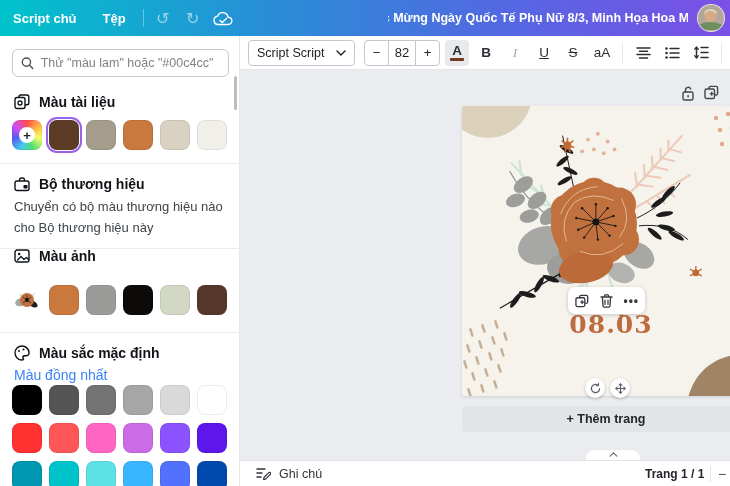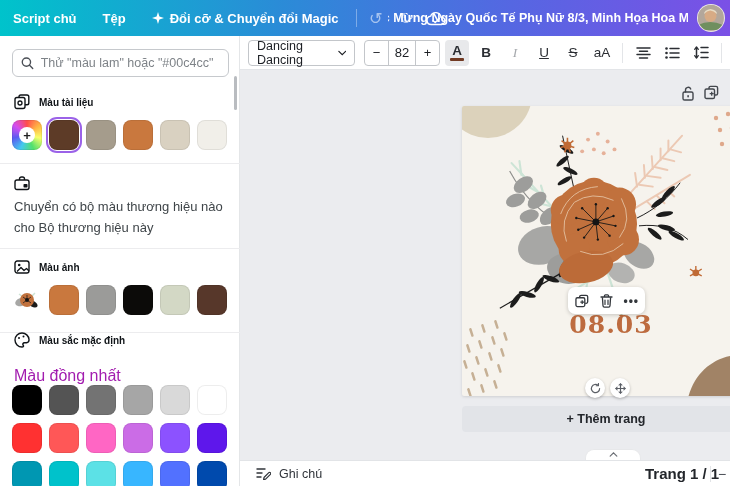--- a/index.html
+++ b/index.html
@@ -38,23 +38,23 @@
   .fmt-underline{text-decoration:underline}
   .fmt-strike{text-decoration:line-through}
   .v-div{width:1px;height:20px;background:#e3e5e8;margin:0 3px;flex:none}
 
   
   .sidebar{position:absolute;left:0;top:36px;width:240px;height:450px;background:#fff;border-right:1px solid #e4e6e8}
   .search-box{position:absolute;left:12px;top:13px;width:217px;height:28px;border:1px solid #c6c9cd;border-radius:6px;
     display:flex;align-items:center;padding:0 8px;gap:7px;background:#fff}
   .search-box input{border:none;outline:none;font-size:12.5px;color:#1c1f24;width:100%;font-family:inherit;background:transparent}
   .search-box input::placeholder{color:#7e8388}
-  .section-header{position:absolute;left:14px;display:flex;align-items:center;gap:9px;font-size:10px;font-weight:700;color:#101418}
+  .section-header{position:absolute;left:14px;display:flex;align-items:center;gap:9px;font-size:14px;font-weight:700;color:#101418}
   .sb-text{position:absolute;left:14px;width:210px;font-size:13px;color:#3f4549;line-height:1.6}
-  .sb-sub{position:absolute;left:14px;font-size:16px;color:#a21caf}
+  .sb-sub{position:absolute;left:14px;font-size:14px;color:#3b82f6}
   .divider{position:absolute;left:0;width:240px;height:1px;background:#ececee}
   .swatch-row{position:absolute;left:12px;display:flex;gap:7px}
   .swatch-grid{position:absolute;left:12px;display:grid;grid-template-columns:repeat(6,30px);gap:8px 7px}
   .swatch,.add-swatch,.img-swatch{width:30px;height:30px;border-radius:8px;cursor:pointer;flex:none;
     box-shadow:inset 0 0 0 1px rgba(0,0,0,.07)}
   .swatch.selected{outline:2px solid #9b62e8;outline-offset:1.5px}
   .add-swatch{background:conic-gradient(#ff4d4d,#ffb444,#f8ff6a,#52e06d,#43c9f0,#5a5af0,#d44df0,#ff4d4d);
     display:flex;align-items:center;justify-content:center}
   .add-swatch .plus{width:16px;height:16px;border-radius:50%;background:#fff;color:#222;display:flex;align-items:center;justify-content:center;font-size:13px;font-weight:700;line-height:1}
   .img-swatch{display:flex;align-items:center;justify-content:center;box-shadow:none}
@@ -83,41 +83,35 @@
     display:flex;align-items:center;justify-content:center;color:#5b5f66;cursor:pointer}
   .add-page-btn{position:absolute;left:222px;top:336px;width:288px;height:26px;border-radius:4px;background:#e2e4e8;
     display:flex;align-items:center;justify-content:center;font-size:12.5px;font-weight:600;color:#23262b;cursor:pointer}
   .collapse-tab{position:absolute;left:345px;top:379px;width:56px;height:11px;background:#fff;border:1px solid #e7e8ea;border-bottom:none;
     border-radius:9px 9px 0 0;display:flex;align-items:flex-start;justify-content:center;cursor:pointer}
 
   
   .bottombar{position:absolute;left:240px;top:460px;width:490px;height:26px;background:#fff;border-top:1px solid #e2e4e7;
     display:flex;align-items:center}
   .notes{display:flex;align-items:center;gap:8px;font-size:12.5px;color:#30343a;margin-left:16px;cursor:pointer}
-  .page-indicator{position:absolute;left:405px;font-size:15px;font-weight:600;color:#23262b;white-space:nowrap}
+  .page-indicator{position:absolute;left:405px;font-size:12px;font-weight:600;color:#23262b;white-space:nowrap}
   .bb-div{position:absolute;left:470px;top:5px;width:1px;height:16px;background:#e2e4e7}
   .zoom-out{position:absolute;left:478px;font-size:14px;color:#4a4e55;cursor:pointer}
 </style>
 </head>
 <body>
 
 <div id="app">
 
   <div class="topbar">
     <div class="menu-item">
       <span>Script chủ</span>
     </div>
     <div class="menu-item">
       <span>Tệp</span>
-    </div>
-    <div class="menu-item">
-      <svg width="12" height="12" viewBox="0 0 12 12">
-        <path d="M6 0 L7.4 4.6 L12 6 L7.4 7.4 L6 12 L4.6 7.4 L0 6 L4.6 4.6 Z" fill="#fff"></path>
-      </svg>
-      <span>Đổi cỡ &amp; Chuyển đổi Magic</span>
     </div>
     <div class="tb-divider"></div>
     <div class="tb-icon dim">↺</div>
     <div class="tb-icon dim">↻</div>
     <div class="tb-icon">
       <svg width="20" height="15" viewBox="0 0 20 15" fill="none">
         <path d="M5.2 13.5 a4.2 4.2 0 0 1 -.6 -8.35 A5.4 5.4 0 0 1 15 6.2 a3.6 3.6 0 0 1 .4 7.3 Z" stroke="#fff" stroke-width="1.4"></path>
         <path d="M7 9.4 l2.2 2.1 L13.4 7.4" stroke="#fff" stroke-width="1.4" stroke-linecap="round" stroke-linejoin="round"></path>
       </svg>
     </div>
@@ -127,21 +121,21 @@
         <rect width="25" height="25" fill="#b3a79b"></rect>
         <path d="M0 20 Q12 14 25 20 L25 25 L0 25 Z" fill="#6f8f5f"></path>
         <circle cx="12.5" cy="11" r="6" fill="#d7ab85"></circle>
         <path d="M6 9 Q12 2 19 9 Q19 5 12.5 4 Q6 5 6 9Z" fill="#e8dcc4"></path>
       </svg>
     </div>
   </div>
 
   <div class="toolbar">
     <div class="font-select">
-      <span>Dancing Dancing</span>
+      <span>Script Script</span>
       <svg width="10" height="6" viewBox="0 0 10 6">
         <path d="M1 1 L5 5 L9 1" stroke="#1c1f24" stroke-width="1.4" fill="none" stroke-linecap="round"></path>
       </svg>
     </div>
     <div class="size-stepper">
       <div class="seg">−</div>
       <div class="seg val">82</div>
       <div class="seg">+</div>
     </div>
     <div class="fmt-btn active color-A">
@@ -224,25 +218,26 @@
         </div>
     </div>
     <div class="divider" style="top:127px"></div>
 
     <div class="section-header" style="top:140px">
       <svg width="16" height="15" viewBox="0 0 16 15">
         <rect x="1" y="4" width="14" height="9.5" rx="2" stroke="#101418" stroke-width="1.4" fill="none"></rect>
         <path d="M5.5 4 V3 a2 2 0 0 1 2 -2 h1 a2 2 0 0 1 2 2 v1" stroke="#101418" stroke-width="1.4" fill="none"></path>
         <rect x="9.5" y="8" width="4" height="3.5" rx=".8" fill="#101418"></rect>
       </svg>
+      <span>Bộ thương hiệu</span>
     </div>
     <div class="sb-text" style="top:161px">Chuyển có bộ màu thương hiệu nào cho Bộ thương hiệu này</div>
     <div class="divider" style="top:212px"></div>
 
-    <div class="section-header" style="top:224px">
+    <div class="section-header" style="top:212px">
       <svg width="16" height="14" viewBox="0 0 16 14">
         <rect x="1" y="1" width="14" height="12" rx="2.2" stroke="#101418" stroke-width="1.4" fill="none"></rect>
         <circle cx="5.2" cy="5" r="1.3" fill="#101418"></circle>
         <path d="M3 11.5 L7 7.5 L10 10.5 L12.5 8.5 L15 11" stroke="#101418" stroke-width="1.3" fill="none" stroke-linejoin="round"></path>
       </svg>
       <span>Màu ảnh</span>
     </div>
     <div class="swatch-row" style="top:249px">
       <div class="img-swatch">
         <svg width="28" height="28" viewBox="0 0 28 28">
@@ -257,21 +252,21 @@
       <div style="display:flex;gap:7px">
           <div class="swatch" style="background: rgb(201, 120, 62);"></div>
           <div class="swatch" style="background: rgb(155, 155, 153);"></div>
           <div class="swatch" style="background: rgb(12, 11, 9);"></div>
           <div class="swatch" style="background: rgb(211, 216, 197);"></div>
           <div class="swatch" style="background: rgb(87, 55, 42);"></div>
         </div>
     </div>
     <div class="divider" style="top:296px"></div>
 
-    <div class="section-header" style="top:296px">
+    <div class="section-header" style="top:309px">
       <svg width="16" height="16" viewBox="0 0 16 16">
         <path d="M8 1 a7 7 0 1 0 0 14 c1.5 0 1.8-1 1.2-1.8 c-.8-1 -.2-2.4 1.2-2.4 H12.5 A3 3 0 0 0 15 7.5 A7 7 0 0 0 8 1 Z" stroke="#101418" stroke-width="1.4" fill="none"></path>
         <circle cx="5" cy="6" r="1" fill="#101418"></circle>
           <circle cx="9.5" cy="4.5" r="1" fill="#101418"></circle>
       </svg>
       <span>Màu sắc mặc định</span>
     </div>
     <div class="sb-sub" style="top:331px">Màu đồng nhất</div>
     <div class="swatch-grid" style="top:349px">
         <div class="swatch" style="background: rgb(0, 0, 0);"></div>

